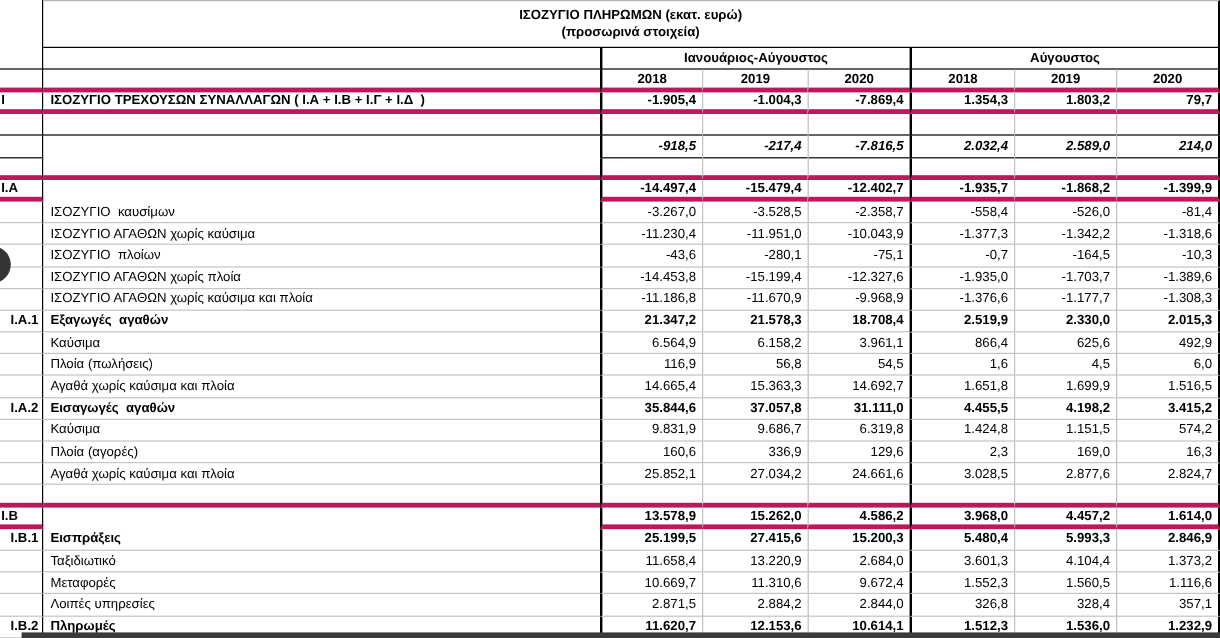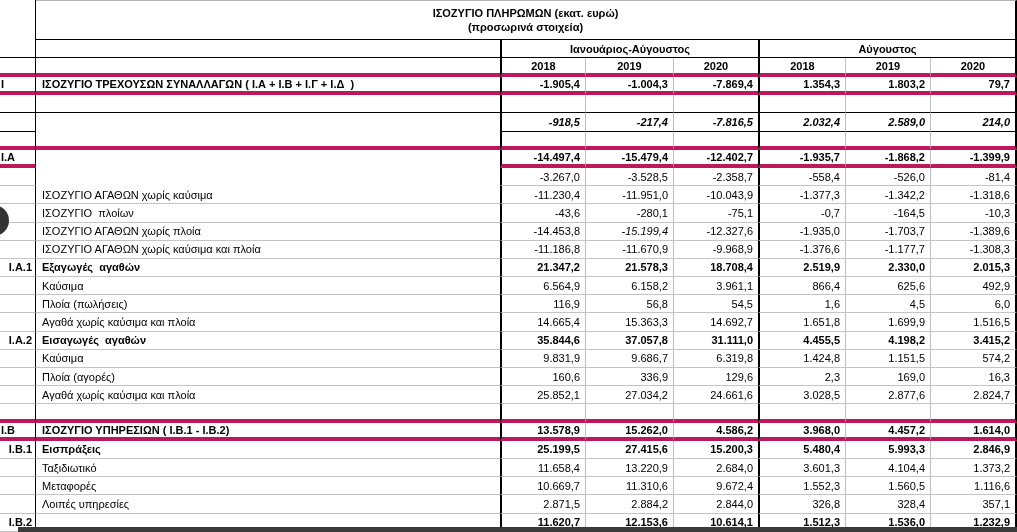--- a/index.html
+++ b/index.html
@@ -106,20 +106,21 @@
       <div class="cell c7 bl-gray num bb-black2 " style="grid-row: 7;"></div>
       <div class="cell c8 bl-gray br-edge num bb-black2 " style="grid-row: 7;"></div>
       <div class="cell c1 br-black code bb-black2 t-bold code-left" style="grid-row: 8;">Ι.Α</div>
       <div class="cell c3 bl-black2 num bb-black2 t-bold" style="grid-row: 8;">-14.497,4</div>
       <div class="cell c4 bl-gray num bb-black2 t-bold" style="grid-row: 8;">-15.479,4</div>
       <div class="cell c5 bl-gray num bb-black2 t-bold" style="grid-row: 8;">-12.402,7</div>
       <div class="cell c6 bl-black2 num bb-black2 t-bold" style="grid-row: 8;">-1.935,7</div>
       <div class="cell c7 bl-gray num bb-black2 t-bold" style="grid-row: 8;">-1.868,2</div>
       <div class="cell c8 bl-gray br-edge num bb-black2 t-bold" style="grid-row: 8;">-1.399,9</div>
       <div class="cell c1 br-black code bb-gray " style="grid-row: 9;"></div>
+      <div class="cell c2 label bb-gray " style="grid-row: 9;">ΙΣΟΖΥΓΙΟ  καυσίμων</div>
       <div class="cell c3 bl-black2 num bb-gray " style="grid-row: 9;">-3.267,0</div>
       <div class="cell c4 bl-gray num bb-gray " style="grid-row: 9;">-3.528,5</div>
       <div class="cell c5 bl-gray num bb-gray " style="grid-row: 9;">-2.358,7</div>
       <div class="cell c6 bl-black2 num bb-gray " style="grid-row: 9;">-558,4</div>
       <div class="cell c7 bl-gray num bb-gray " style="grid-row: 9;">-526,0</div>
       <div class="cell c8 bl-gray br-edge num bb-gray " style="grid-row: 9;">-81,4</div>
       <div class="cell c1 br-black code bb-gray " style="grid-row: 10;"></div>
       <div class="cell c2 label bb-gray " style="grid-row: 10;">ΙΣΟΖΥΓΙΟ ΑΓΑΘΩΝ χωρίς καύσιμα</div>
       <div class="cell c3 bl-black2 num bb-gray " style="grid-row: 10;">-11.230,4</div>
       <div class="cell c4 bl-gray num bb-gray " style="grid-row: 10; padding-left: 19px;">-11.951,0</div>
@@ -131,21 +132,21 @@
       <div class="cell c2 label bb-gray " style="grid-row: 11;">ΙΣΟΖΥΓΙΟ  πλοίων</div>
       <div class="cell c3 bl-black2 num bb-gray " style="grid-row: 11;">-43,6</div>
       <div class="cell c4 bl-gray num bb-gray " style="grid-row: 11;">-280,1</div>
       <div class="cell c5 bl-gray num bb-gray " style="grid-row: 11;">-75,1</div>
       <div class="cell c6 bl-black2 num bb-gray " style="grid-row: 11;">-0,7</div>
       <div class="cell c7 bl-gray num bb-gray " style="grid-row: 11;">-164,5</div>
       <div class="cell c8 bl-gray br-edge num bb-gray " style="grid-row: 11;">-10,3</div>
       <div class="cell c1 br-black code bb-gray " style="grid-row: 12;"></div>
       <div class="cell c2 label bb-gray " style="grid-row: 12;">ΙΣΟΖΥΓΙΟ ΑΓΑΘΩΝ χωρίς πλοία</div>
       <div class="cell c3 bl-black2 num bb-gray " style="grid-row: 12;">-14.453,8</div>
-      <div class="cell c4 bl-gray num bb-gray " style="grid-row: 12; font-style: italic;">-15.199,4</div>
+      <div class="cell c4 bl-gray num bb-gray " style="grid-row: 12;">-15.199,4</div>
       <div class="cell c5 bl-gray num bb-gray " style="grid-row: 12;">-12.327,6</div>
       <div class="cell c6 bl-black2 num bb-gray " style="grid-row: 12;">-1.935,0</div>
       <div class="cell c7 bl-gray num bb-gray " style="grid-row: 12;">-1.703,7</div>
       <div class="cell c8 bl-gray br-edge num bb-gray " style="grid-row: 12;">-1.389,6</div>
       <div class="cell c1 br-black code bb-gray " style="grid-row: 13;"></div>
       <div class="cell c2 label bb-gray " style="grid-row: 13;">ΙΣΟΖΥΓΙΟ ΑΓΑΘΩΝ χωρίς καύσιμα και πλοία</div>
       <div class="cell c3 bl-black2 num bb-gray " style="grid-row: 13;">-11.186,8</div>
       <div class="cell c4 bl-gray num bb-gray " style="grid-row: 13; padding-left: 20px;">-11.670,9</div>
       <div class="cell c5 bl-gray num bb-gray " style="grid-row: 13;">-9.968,9</div>
       <div class="cell c6 bl-black2 num bb-gray " style="grid-row: 13;">-1.376,6</div>
@@ -217,21 +218,20 @@
       <div class="cell c8 bl-gray br-edge num bb-gray " style="grid-row: 21;">2.824,7</div>
       <div class="cell c1 br-black code bb-black2 " style="grid-row: 22;"></div>
       <div class="cell c2 label bb-black2 " style="grid-row: 22;"></div>
       <div class="cell c3 bl-black2 num bb-black2 " style="grid-row: 22;"></div>
       <div class="cell c4 bl-gray num bb-black2 " style="grid-row: 22;"></div>
       <div class="cell c5 bl-gray num bb-black2 " style="grid-row: 22;"></div>
       <div class="cell c6 bl-black2 num bb-black2 " style="grid-row: 22;"></div>
       <div class="cell c7 bl-gray num bb-black2 " style="grid-row: 22;"></div>
       <div class="cell c8 bl-gray br-edge num bb-black2 " style="grid-row: 22;"></div>
       <div class="cell c1 br-black code bb-black2 t-bold code-left" style="grid-row: 23;">Ι.Β</div>
-      <div class="cell c2 label bb-black2 t-bold" style="grid-row: 23;">ΙΣΟΖΥΓΙΟ ΥΠΗΡΕΣΙΩΝ ( Ι.Β.1 - Ι.Β.2)</div>
       <div class="cell c3 bl-black2 num bb-black2 t-bold" style="grid-row: 23;">13.578,9</div>
       <div class="cell c4 bl-gray num bb-black2 t-bold" style="grid-row: 23;">15.262,0</div>
       <div class="cell c5 bl-gray num bb-black2 t-bold" style="grid-row: 23;">4.586,2</div>
       <div class="cell c6 bl-black2 num bb-black2 t-bold" style="grid-row: 23;">3.968,0</div>
       <div class="cell c7 bl-gray num bb-black2 t-bold" style="grid-row: 23;">4.457,2</div>
       <div class="cell c8 bl-gray br-edge num bb-black2 t-bold" style="grid-row: 23;">1.614,0</div>
       <div class="cell c1 br-black code bb-gray t-bold" style="grid-row: 24;">Ι.Β.1</div>
       <div class="cell c2 label bb-gray t-bold" style="grid-row: 24;">Εισπράξεις</div>
       <div class="cell c3 bl-black2 num bb-gray t-bold" style="grid-row: 24;">25.199,5</div>
       <div class="cell c4 bl-gray num bb-gray t-bold" style="grid-row: 24;">27.415,6</div>
@@ -257,20 +257,21 @@
       <div class="cell c8 bl-gray br-edge num bb-gray " style="grid-row: 26;">1.116,6</div>
       <div class="cell c1 br-black code bb-gray " style="grid-row: 27;"></div>
       <div class="cell c2 label bb-gray " style="grid-row: 27;">Λοιπές υπηρεσίες</div>
       <div class="cell c3 bl-black2 num bb-gray " style="grid-row: 27;">2.871,5</div>
       <div class="cell c4 bl-gray num bb-gray " style="grid-row: 27;">2.884,2</div>
       <div class="cell c5 bl-gray num bb-gray " style="grid-row: 27;">2.844,0</div>
       <div class="cell c6 bl-black2 num bb-gray " style="grid-row: 27;">326,8</div>
       <div class="cell c7 bl-gray num bb-gray " style="grid-row: 27;">328,4</div>
       <div class="cell c8 bl-gray br-edge num bb-gray " style="grid-row: 27;">357,1</div>
       <div class="cell c1 br-black code bb-gray t-bold" style="grid-row: 28;">Ι.Β.2</div>
+      <div class="cell c2 label bb-gray t-bold" style="grid-row: 28;">Πληρωμές</div>
       <div class="cell c3 bl-black2 num bb-gray t-bold" style="grid-row: 28;">11.620,7</div>
       <div class="cell c4 bl-gray num bb-gray t-bold" style="grid-row: 28;">12.153,6</div>
       <div class="cell c5 bl-gray num bb-gray t-bold" style="grid-row: 28;">10.614,1</div>
       <div class="cell c6 bl-black2 num bb-gray t-bold" style="grid-row: 28;">1.512,3</div>
       <div class="cell c7 bl-gray num bb-gray t-bold" style="grid-row: 28;">1.536,0</div>
       <div class="cell c8 bl-gray br-edge num bb-gray t-bold" style="grid-row: 28;">1.232,9</div>
     </div>
 
   <div id="side-circle"></div>
   <div id="bottom-bar"></div>

